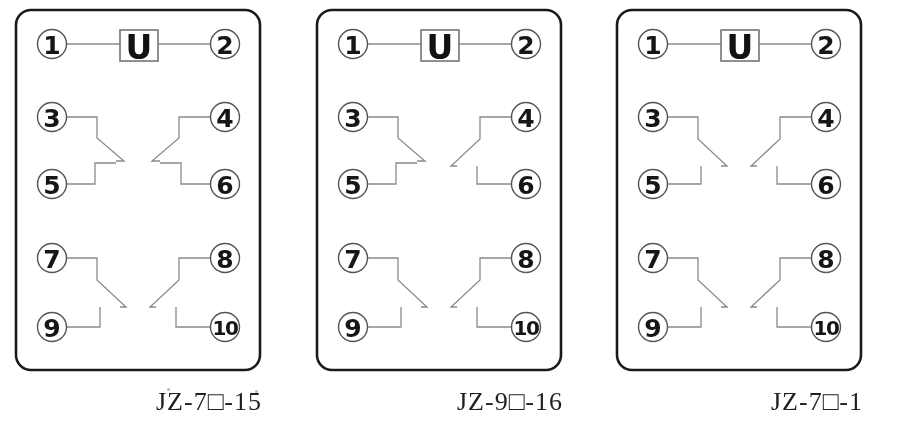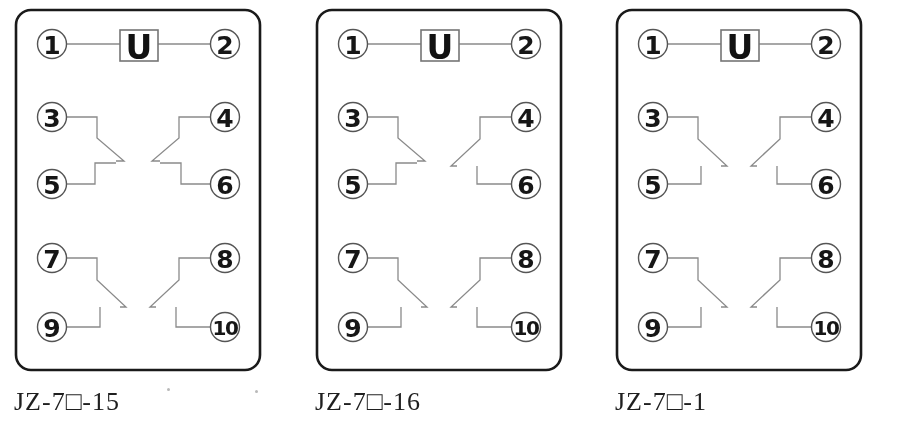--- a/index.html
+++ b/index.html
@@ -1,19 +1,19 @@
 <!DOCTYPE html>
 <html><head>
 <meta charset="utf-8">
 <style>
   html,body{margin:0;padding:0;background:#ffffff;}
   .stage{position:relative;width:900px;height:428px;background:#ffffff;overflow:hidden;
          font-family:"Liberation Sans","DejaVu Sans",sans-serif;}
   .diagram{position:absolute;top:8px;width:248px;}
-  .diagram .label{margin-top:11px;text-align:left;
+  .diagram .label{margin-top:11px;text-align:right;
       font-family:"Liberation Serif","DejaVu Serif",serif;
       font-size:26px;color:#1f1f1f;letter-spacing:1px;white-space:nowrap;}
   .speck{position:absolute;width:3px;height:3px;border-radius:50%;background:#b9b9b9;}
 </style>
 </head>
 <body>
 
 <div class="stage">
 
   <section class="diagram" style="left:14px">
@@ -84,21 +84,21 @@
         <path d="M196,319 H162 V299" fill="none" stroke="#8a8a8a" stroke-width="1.3"></path>
         <circle cx="38" cy="250" r="14.5" fill="#ffffff" stroke="#555555" stroke-width="1.4"></circle>
         <text x="38" y="251" text-anchor="middle" dominant-baseline="central" fill="#161616" font-family="&quot;DejaVu Sans&quot;,&quot;Liberation Sans&quot;,sans-serif" font-size="25" font-weight="600" letter-spacing="0">7</text>
         <circle cx="38" cy="319" r="14.5" fill="#ffffff" stroke="#555555" stroke-width="1.4"></circle>
         <text x="38" y="320" text-anchor="middle" dominant-baseline="central" fill="#161616" font-family="&quot;DejaVu Sans&quot;,&quot;Liberation Sans&quot;,sans-serif" font-size="25" font-weight="600" letter-spacing="0">9</text>
         <circle cx="211" cy="250" r="14.5" fill="#ffffff" stroke="#555555" stroke-width="1.4"></circle>
         <text x="211" y="251" text-anchor="middle" dominant-baseline="central" fill="#161616" font-family="&quot;DejaVu Sans&quot;,&quot;Liberation Sans&quot;,sans-serif" font-size="25" font-weight="600" letter-spacing="0">8</text>
         <circle cx="211" cy="319" r="14.5" fill="#ffffff" stroke="#555555" stroke-width="1.4"></circle>
         <text x="211" y="320" text-anchor="middle" dominant-baseline="central" fill="#161616" font-family="&quot;DejaVu Sans&quot;,&quot;Liberation Sans&quot;,sans-serif" font-size="20" font-weight="600" letter-spacing="-1.5">10</text>
       </svg>
-    <div class="label">JZ-7□-16</div>
+    <div class="label">JZ-9□-16</div>
   </section>
 
   <section class="diagram" style="left:615px">
     <svg width="248" height="364" viewBox="0 0 248 364">
         <rect x="2" y="2" width="244" height="360" rx="15" ry="15" fill="#ffffff" stroke="#1a1a1a" stroke-width="2.6"></rect>
         <path d="M52,36 H106" fill="none" stroke="#8a8a8a" stroke-width="1.3"></path>
         <path d="M144,36 H196" fill="none" stroke="#8a8a8a" stroke-width="1.3"></path>
         <rect x="106" y="22" width="38" height="31" fill="#ffffff" stroke="#757575" stroke-width="1.6"></rect>
         <text x="125" y="39" text-anchor="middle" dominant-baseline="central" fill="#121212" font-family="&quot;DejaVu Sans&quot;,&quot;Liberation Sans&quot;,sans-serif" font-size="33" font-weight="700">U</text>
         <circle cx="38" cy="36" r="14.5" fill="#ffffff" stroke="#555555" stroke-width="1.4"></circle>

